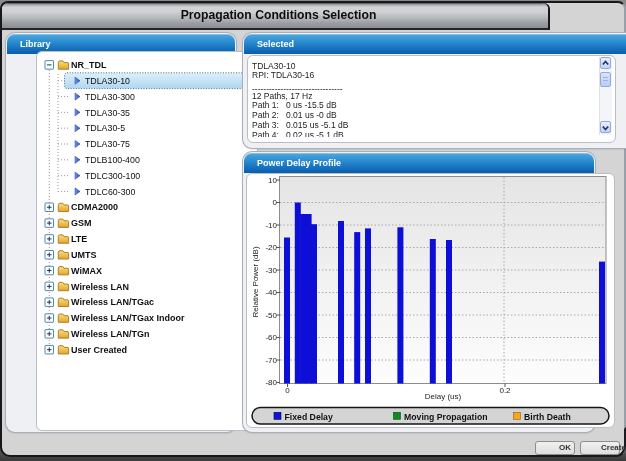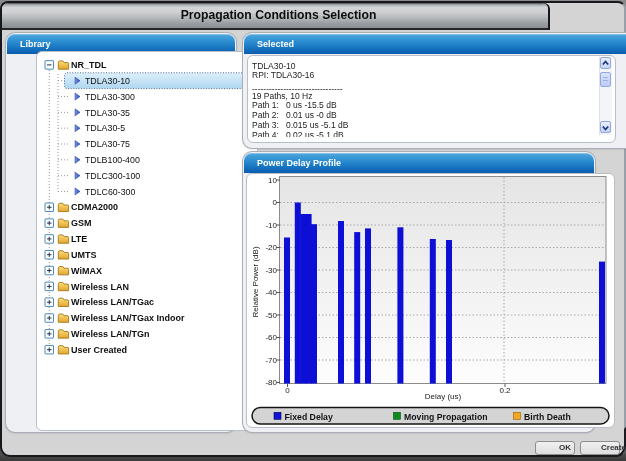--- a/index.html
+++ b/index.html
@@ -200,21 +200,21 @@
     </div>
   </div>
 
   <div class="panel" id="sel">
     <div class="phead">Selected</div>
     <div class="pbody" id="selbody">
       <div style="position:absolute;left:0;top:0;width:352px;height:80.5px;overflow:hidden">
       <div class="sline" style="top:4.8px">TDLA30-10</div>
       <div class="sline" style="top:14.2px">RPI: TDLA30-16</div>
       <div class="sline" style="top:27.5px">--------------------------------</div>
-      <div class="sline" style="top:34.9px">19 Paths, 10 Hz</div>
+      <div class="sline" style="top:34.9px">12 Paths, 17 Hz</div>
       <div class="sline" style="top:44.2px">Path 1:&nbsp;&nbsp; 0 us -15.5 dB</div>
       <div class="sline" style="top:53.7px">Path 2:&nbsp;&nbsp; 0.01 us -0 dB</div>
       <div class="sline" style="top:63.9px">Path 3:&nbsp;&nbsp; 0.015 us -5.1 dB</div>
       <div class="sline" style="top:74.1px">Path 4:&nbsp;&nbsp; 0.02 us -5.1 dB</div>
       </div>
       <div id="sbar">
         <div class="sbtn" style="top:0px">
             <svg width="9" height="10" style="position:absolute;left:0px;top:0px">
               <path d="M1.8,6.5 L4.5,3.5 L7.2,6.5" fill="none" stroke="#1c3a7c" stroke-width="1.8"></path>
             </svg>

